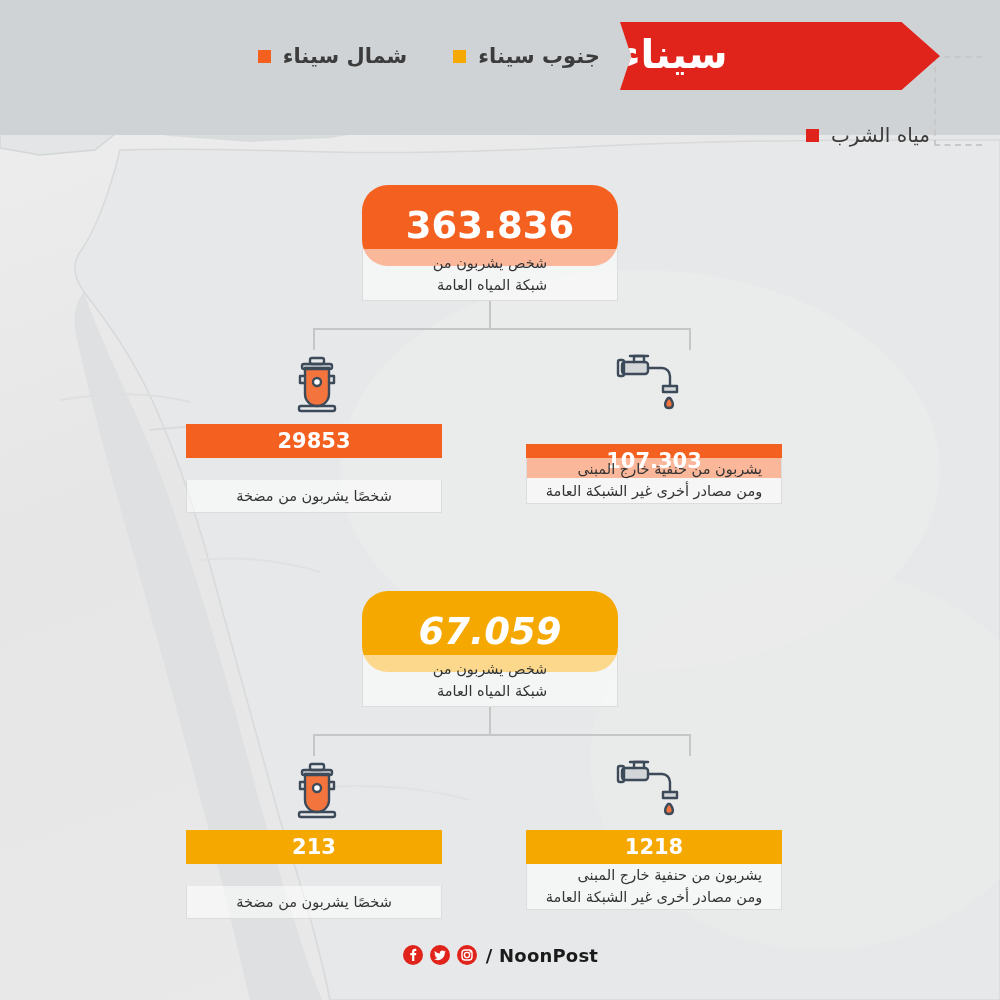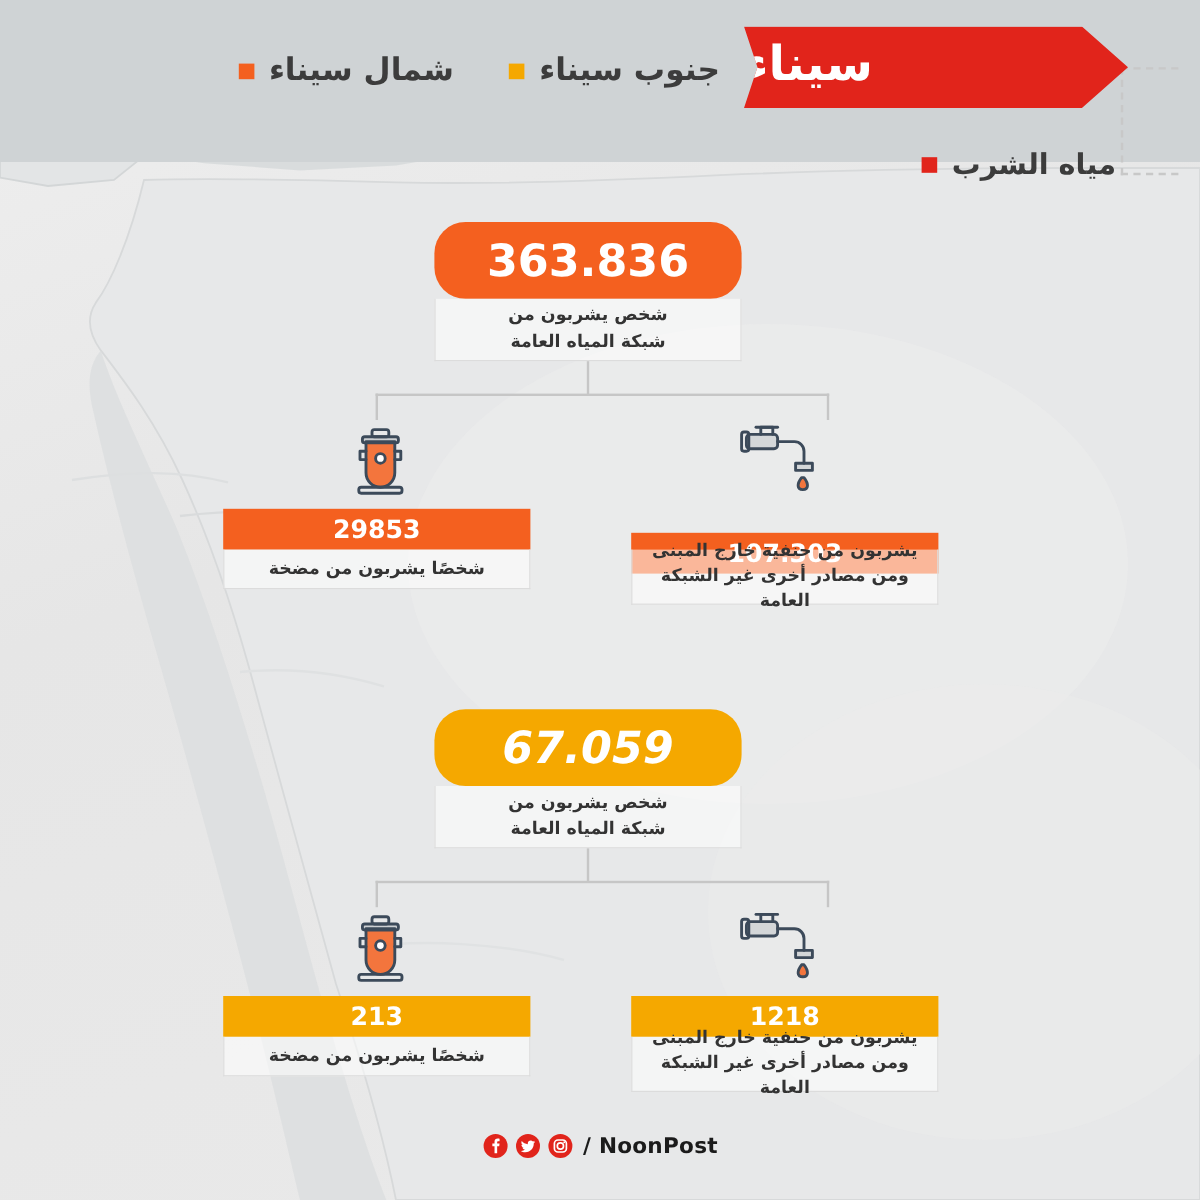--- a/index.html
+++ b/index.html
@@ -72,22 +72,22 @@
   .subtitle-row {
     position: absolute;
     top: 123px;
     right: 70px;
     display: flex;
     align-items: center;
     gap: 12px;
   }
   .subtitle-text {
     color: #3c3c3c;
-    font-size: 24px;
-    font-weight: bold;
+    font-size: 20px;
+    font-weight: normal;
   }
   .sq {
     width: 13px;
     height: 13px;
     display: inline-block;
   }
   .sq-red { background: #e1241b; }
   .sq-orange { background: #f4601f; }
   .sq-yellow { background: #f5a800; }
 
@@ -100,58 +100,58 @@
     align-items: center;
     gap: 46px;
   }
   .legend-item {
     display: flex;
     align-items: center;
     gap: 12px;
   }
   .legend-label {
     color: #3c3c3c;
-    font-size: 26px;
+    font-size: 21px;
     font-weight: bold;
   }
 
   
   .value-box {
     position: absolute;
     display: flex;
     align-items: center;
     justify-content: center;
     color: #ffffff;
     font-weight: bold;
   }
   .caption-box {
     position: absolute;
     background: rgba(255,255,255,0.55);
     border: 1px solid #dcdcdc;
     border-top: 0;
     color: #333333;
     font-size: 14.5px;
-    font-weight: bold;
+    font-weight: normal;
     line-height: 1.45;
-    text-align: center;
+    text-align: right;
     display: flex;
     align-items: center;
     justify-content: center;
     padding: 16px 4px;
     box-sizing: border-box;
   }
 
   
-  .main-box { width: 256px; height: 64px; font-size: 37px; border-radius: 26px; }
+  .main-box { width: 256px; height: 81px; font-size: 37px; border-radius: 26px; }
   .main-cap { width: 256px; height: 52px; }
 
   
   .sub-box { width: 256px; height: 34px; font-size: 21px; }
   .sub-cap { width: 256px; height: 46px; }
-  .sub-cap.one-line { height: 30px; }
+  .sub-cap.one-line { height: 30px; margin-top: 22px; }
 
   .c-orange { background: #f4601f; }
   .c-yellow { background: #f5a800; }
 
   
   .conn {
     position: absolute;
     background: #c6c6c6;
   }
   .v-line { width: 2px; }

